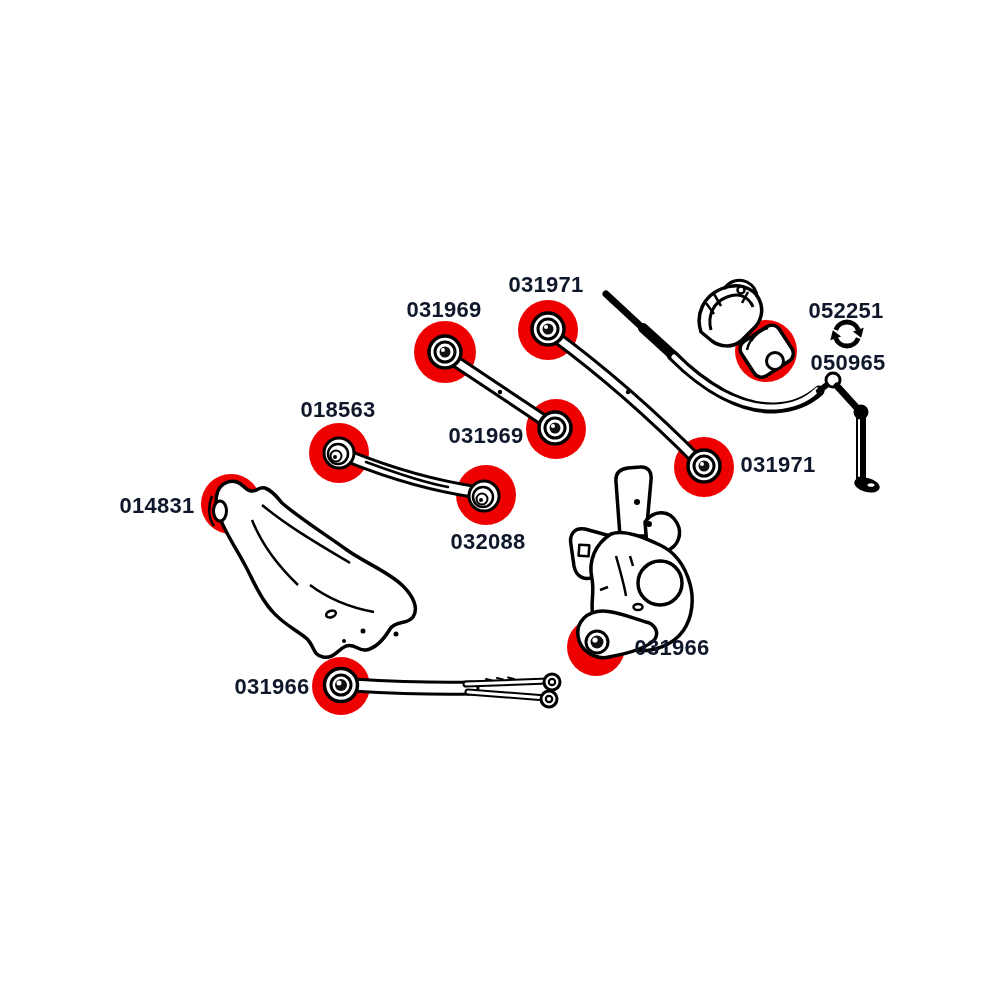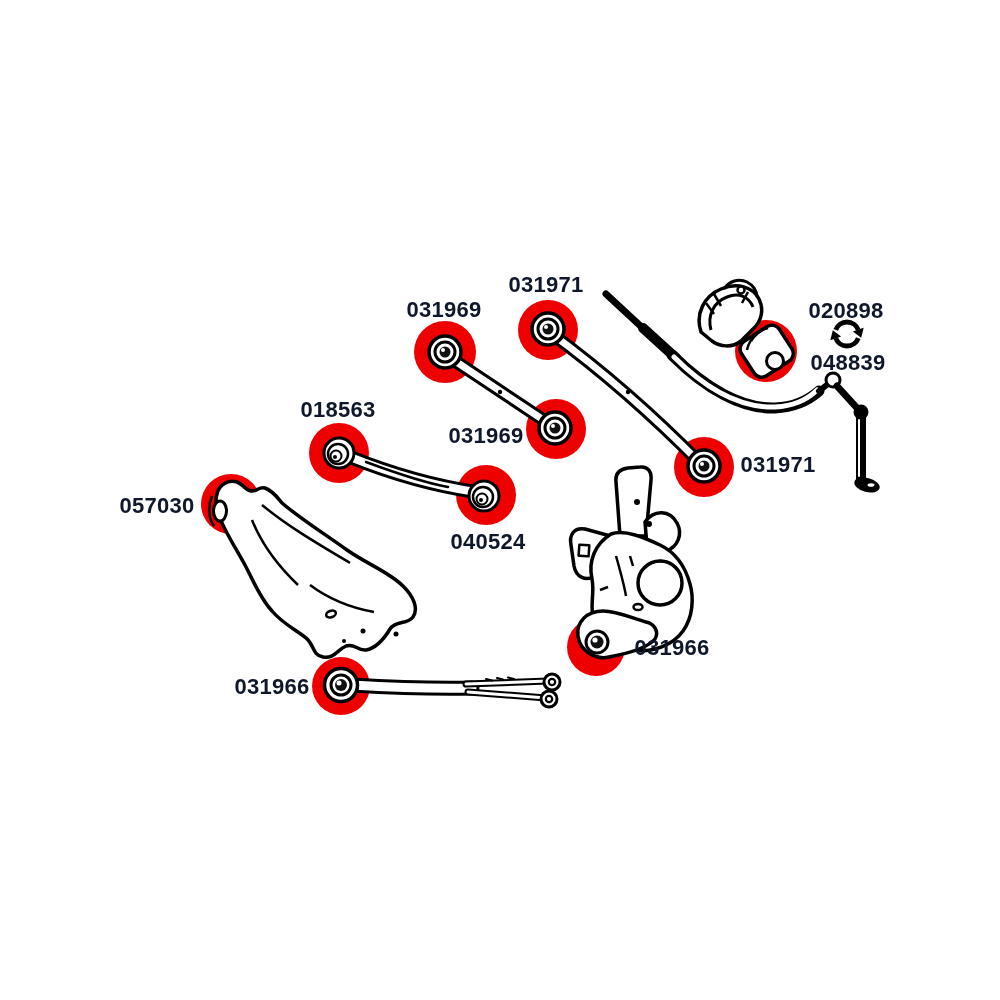--- a/index.html
+++ b/index.html
@@ -165,23 +165,23 @@
   <g transform="translate(847,334) scale(1.2)">
     <path d="M -9.4,-3.4 A 10,10 0 0 1 9.4,-3.4" fill="none" stroke="#000" stroke-width="4"></path>
     <path d="M 11.8,3.2 L 13.9,-5.2 L 4.9,-2.1 Z" fill="#000"></path>
     <path d="M 9.4,3.4 A 10,10 0 0 1 -9.4,3.4" fill="none" stroke="#000" stroke-width="4"></path>
     <path d="M -11.8,-3.2 L -13.9,5.2 L -4.9,2.1 Z" fill="#000"></path>
   </g>
 </svg>
 
   <div class="part-label" style="left:444px;top:310px">031969</div>
   <div class="part-label" style="left:546px;top:285px">031971</div>
-  <div class="part-label" style="left:846px;top:311px">020898</div>
-  <div class="part-label" style="left:848px;top:363px">048839</div>
+  <div class="part-label" style="left:846px;top:311px">052251</div>
+  <div class="part-label" style="left:848px;top:363px">050965</div>
   <div class="part-label" style="left:338px;top:410px">018563</div>
   <div class="part-label" style="left:486px;top:436px">031969</div>
   <div class="part-label" style="left:778px;top:465px">031971</div>
-  <div class="part-label" style="left:157px;top:506px">057030</div>
-  <div class="part-label" style="left:488px;top:542px">040524</div>
+  <div class="part-label" style="left:157px;top:506px">014831</div>
+  <div class="part-label" style="left:488px;top:542px">032088</div>
   <div class="part-label" style="left:672px;top:648px">031966</div>
   <div class="part-label" style="left:272px;top:687px">031966</div>
 
 </div>
 
 </body></html>

